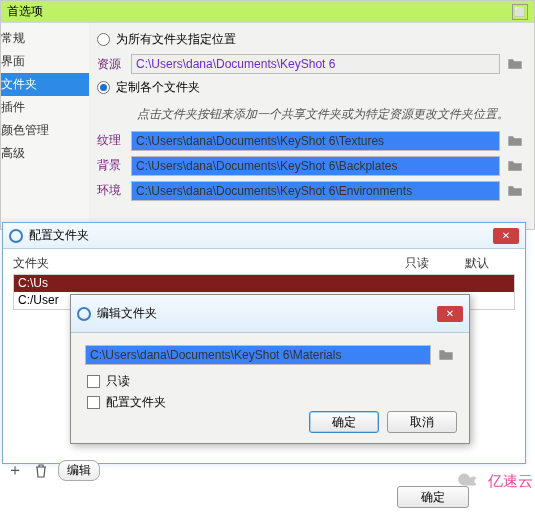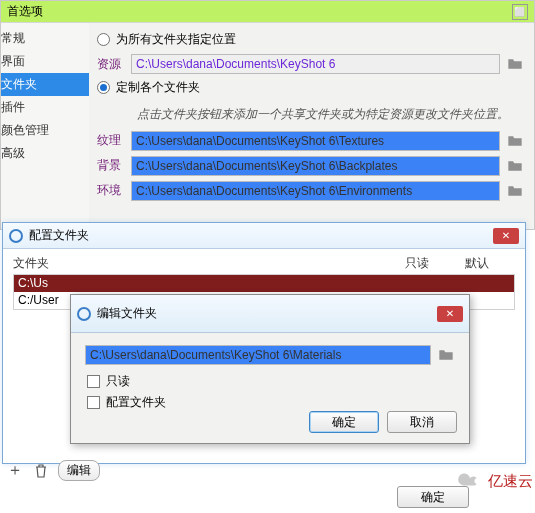--- a/index.html
+++ b/index.html
@@ -39,21 +39,21 @@
 .edit-body .row{margin-bottom:8px}
 .chk{display:flex;align-items:center;margin:4px 0 4px 2px}
 .chk .box{width:13px;height:13px;border:1px solid #7a7a7a;background:#fff;margin-right:6px}
 .edit-btns{position:absolute;right:12px;bottom:10px;display:flex;gap:8px}
 .btn{min-width:70px;height:22px;border:1px solid #9a9a9a;background:linear-gradient(#fdfdfd,#e7e7e7);border-radius:3px;display:flex;align-items:center;justify-content:center;cursor:pointer}
 .btn.primary{border:1px solid #3d87c9;box-shadow:0 0 0 1px #a9d2f3 inset}
 .toolbar{position:absolute;left:6px;top:460px;display:flex;align-items:center;gap:8px}
 .toolbar .tbtn{width:18px;height:18px;display:flex;align-items:center;justify-content:center;color:#555;font-size:16px;cursor:pointer}
 .toolbar .ed{border:1px solid #aaa;border-radius:8px;padding:1px 8px;background:linear-gradient(#fdfdfd,#ececec);cursor:pointer}
 .okbtn{position:absolute;right:66px;top:486px;min-width:72px;height:22px;border:1px solid #9a9a9a;background:linear-gradient(#fdfdfd,#e7e7e7);border-radius:3px;display:flex;align-items:center;justify-content:center;cursor:pointer}
-.brand{position:absolute;right:2px;top:470px;display:flex;align-items:center;gap:3px;color:#b91c1c}
+.brand{position:absolute;right:2px;top:470px;display:flex;align-items:center;gap:3px;color:#ec4899}
 .brand svg{width:30px;height:22px;fill:#c9c9c9}
 </style>
 </head>
 <body>
 
 <div class="prefs">
   <div class="prefs-title">
     <span>首选项</span>
     <span class="cl">⬜</span>
   </div>

